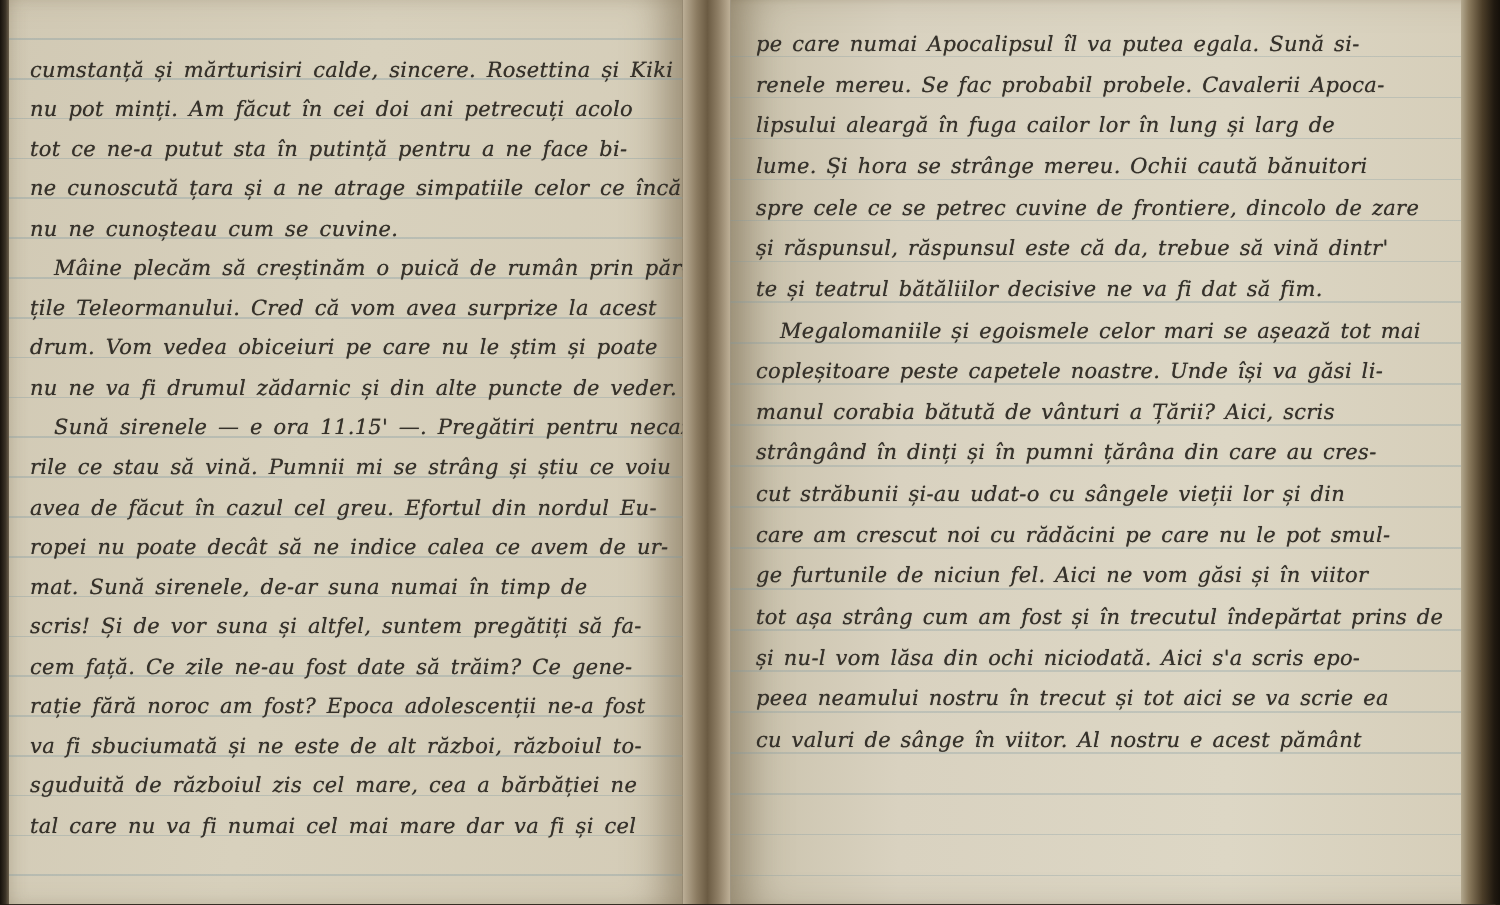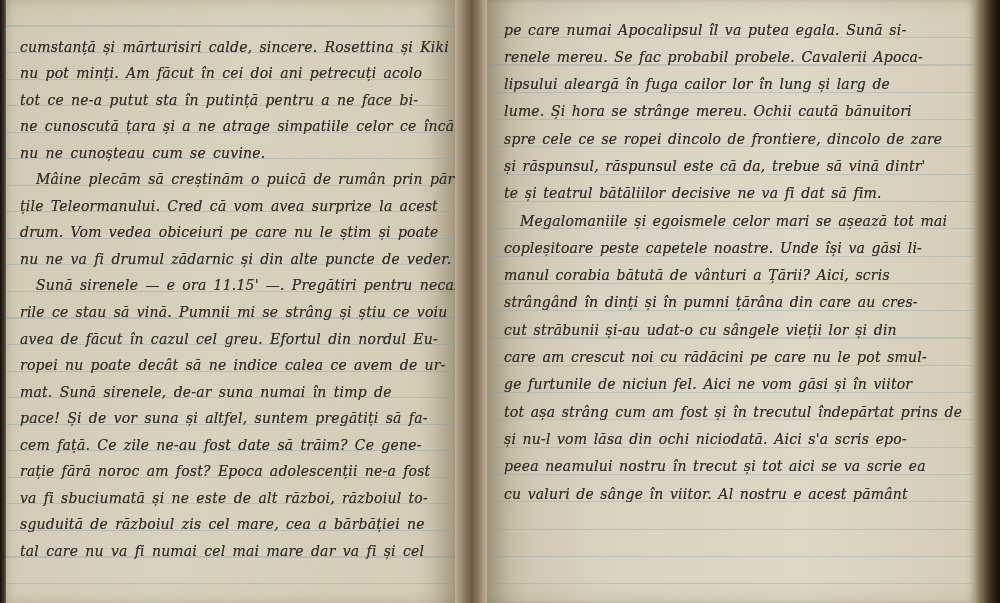--- a/index.html
+++ b/index.html
@@ -18,20 +18,21 @@
   .page-left::before{
     content:"";position:absolute;inset:0;pointer-events:none;
     background:repeating-linear-gradient(to bottom,
       transparent 0 25.45px, rgba(126,152,161,.34) 25.45px 26.55px);
   }
   .page-right{
     left:487px;width:487px;
     background:linear-gradient(90deg,#c9c1ab 0%,#d9d2c0 22%,#ddd7c5 65%,#d5cdb8 100%);
     box-shadow:inset 22px 0 30px -14px rgba(90,72,45,.55),
                inset -4px 0 6px -3px rgba(90,70,40,.45);
+    padding-left:23px;
   }
   .page-right::before{
     content:"";position:absolute;left:0;right:0;top:11px;bottom:0;pointer-events:none;
     background:repeating-linear-gradient(to bottom,
       transparent 0 26.2px, rgba(126,152,161,.30) 26.2px 27.3px);
   }
   .gutter{
     position:absolute;top:0;left:455px;width:32px;height:603px;
     background:linear-gradient(90deg,#bdb098 0%,#8b7b61 30%,#6b5b43 52%,#8e7e65 74%,#bfb198 100%);
   }
@@ -73,38 +74,38 @@
       <div class="hl">nu ne cunoșteau cum se cuvine.</div>
       <div class="hl indent">Mâine plecăm să creștinăm o puică de rumân prin păr-</div>
       <div class="hl">țile Teleormanului. Cred că vom avea surprize la acest</div>
       <div class="hl">drum. Vom vedea obiceiuri pe care nu le știm și poate</div>
       <div class="hl">nu ne va fi drumul zădarnic și din alte puncte de veder.</div>
       <div class="hl indent">Sună sirenele — e ora 11.15' —. Pregătiri pentru necazu-</div>
       <div class="hl">rile ce stau să vină. Pumnii mi se strâng și știu ce voiu</div>
       <div class="hl">avea de făcut în cazul cel greu. Efortul din nordul Eu-</div>
       <div class="hl">ropei nu poate decât să ne indice calea ce avem de ur-</div>
       <div class="hl">mat. Sună sirenele, de-ar suna numai în timp de</div>
-      <div class="hl">pace! Și de vor suna și altfel, suntem pregătiți să fa-</div>
+      <div class="hl">scris! Și de vor suna și altfel, suntem pregătiți să fa-</div>
       <div class="hl">cem față. Ce zile ne-au fost date să trăim? Ce gene-</div>
       <div class="hl">rație fără noroc am fost? Epoca adolescenții ne-a fost</div>
       <div class="hl">va fi sbuciumată și ne este de alt război, războiul to-</div>
       <div class="hl">sguduită de războiul zis cel mare, cea a bărbăției ne</div>
       <div class="hl">tal care nu va fi numai cel mai mare dar va fi și cel</div>
     </div>
   </div>
 
   <div class="gutter"></div>
 
   <div class="page page-right">
     <div class="text text-right">
       <div class="hl">pe care numai Apocalipsul îl va putea egala. Sună si-</div>
       <div class="hl">renele mereu. Se fac probabil probele. Cavalerii Apoca-</div>
       <div class="hl">lipsului aleargă în fuga cailor lor în lung și larg de</div>
       <div class="hl">lume. Și hora se strânge mereu. Ochii caută bănuitori</div>
-      <div class="hl">spre cele ce se ropei dincolo de frontiere, dincolo de zare</div>
+      <div class="hl">spre cele ce se petrec cuvine de frontiere, dincolo de zare</div>
       <div class="hl">și răspunsul, răspunsul este că da, trebue să vină dintr'</div>
       <div class="hl">te și teatrul bătăliilor decisive ne va fi dat să fim.</div>
       <div class="hl indent">Megalomaniile și egoismele celor mari se așează tot mai</div>
       <div class="hl">copleșitoare peste capetele noastre. Unde își va găsi li-</div>
       <div class="hl">manul corabia bătută de vânturi a Țării? Aici, scris</div>
       <div class="hl">strângând în dinți și în pumni țărâna din care au cres-</div>
       <div class="hl">cut străbunii și-au udat-o cu sângele vieții lor și din</div>
       <div class="hl">care am crescut noi cu rădăcini pe care nu le pot smul-</div>
       <div class="hl">ge furtunile de niciun fel. Aici ne vom găsi și în viitor</div>
       <div class="hl">tot așa strâng cum am fost și în trecutul îndepărtat prins de</div>

